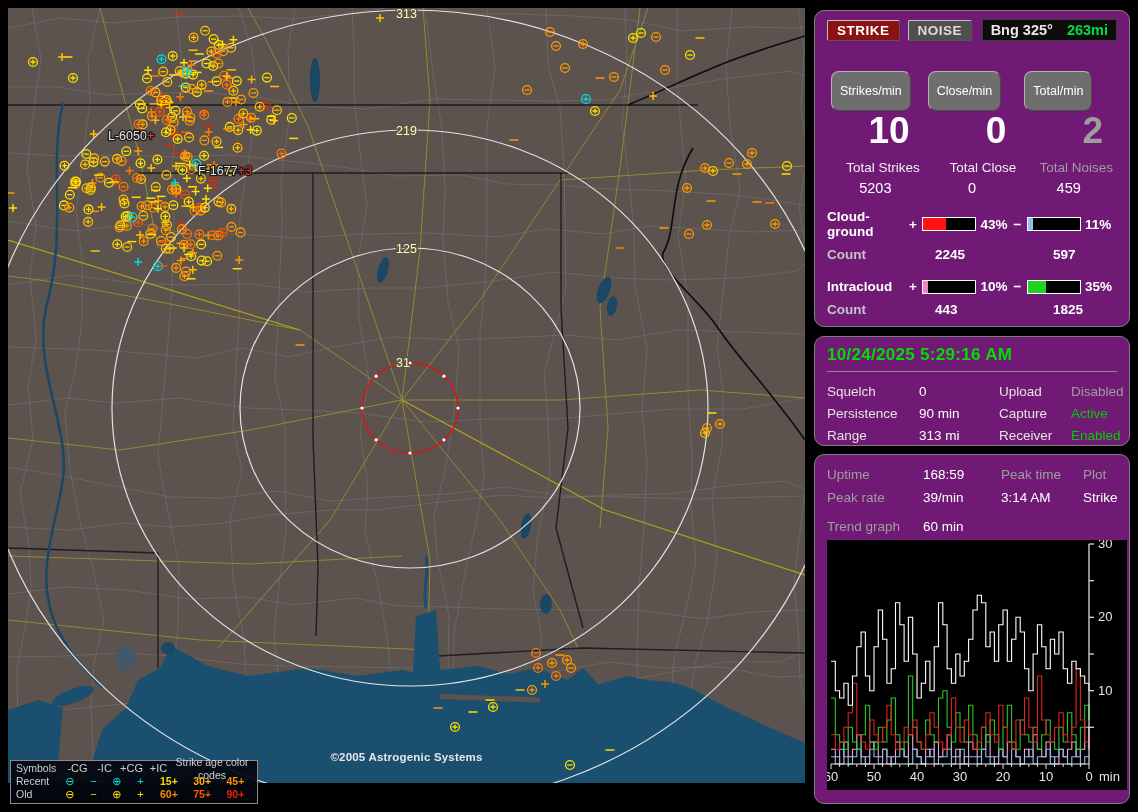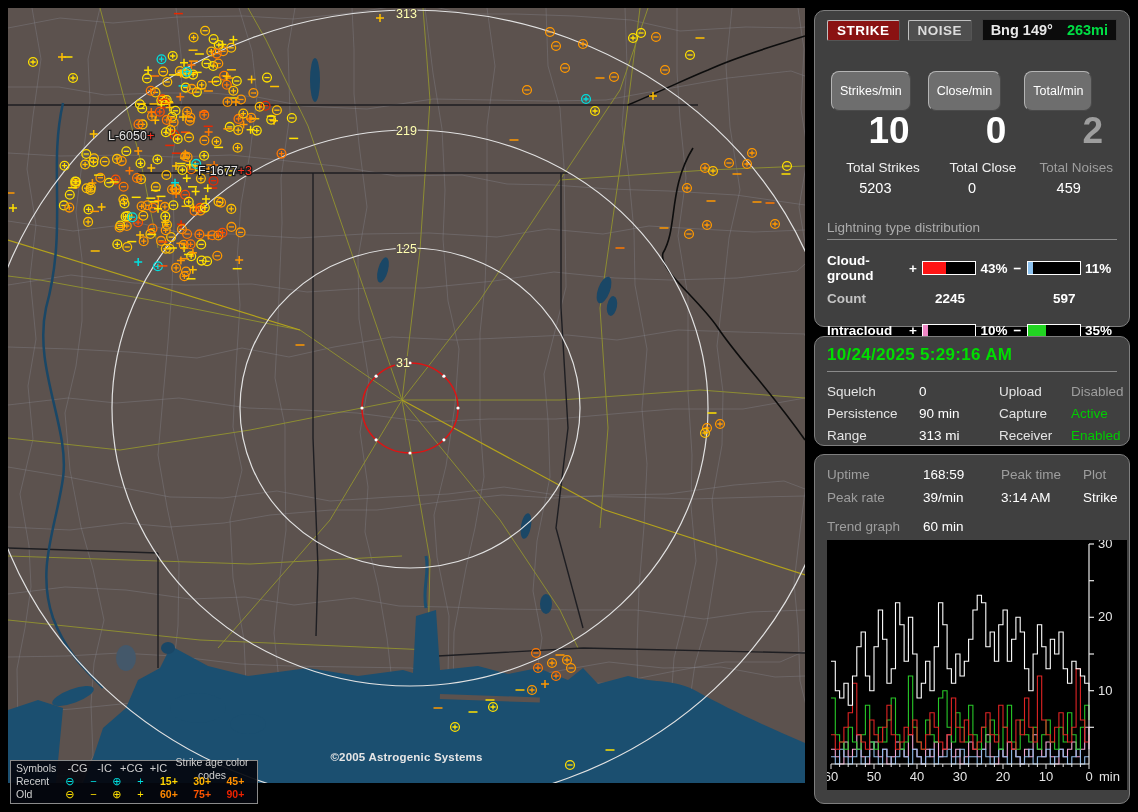--- a/index.html
+++ b/index.html
@@ -13,21 +13,21 @@
   
   #legend{position:absolute;left:10px;top:760px;width:248px;height:44px;z-index:6;
           background:rgba(4,6,14,.92);border:1px solid #8a8a8a;font-size:10.5px;color:#cfcfcf;
           padding:1px 5px;box-sizing:border-box;}
   .lg-row{display:flex;align-items:center;height:13px;line-height:13px;}
   .lg-c0{width:48px;}
   .lg-sym{width:27px;text-align:center;font-size:11px;}
   .lg-age{width:38px;text-align:center;font-weight:bold;}
   .lg-agehdr{flex:1;text-align:center;}
   
-  .panel{position:absolute;left:814px;width:316px;background:#404040;border:1px solid #7e7e7e;
+  .panel{position:absolute;left:814px;width:316px;background:#701a75;border:1px solid #7e7e7e;
          border-radius:10px;box-sizing:border-box;padding:8px 12px;}
   #p1{top:10px;height:317px;}
   #p2{top:336px;height:110px;}
   #p3{top:454px;height:350px;}
   .hdr-row{display:flex;align-items:center;}
   .btn{font-weight:bold;font-size:13.5px;padding:2px 9px;border-radius:2px;cursor:default;
        border:1px solid;border-color:#c0c0c0 #555 #555 #c0c0c0;letter-spacing:.5px;}
   .btn-strike{background:#8a1212;color:#fff;margin-right:8px;}
   .btn-noise{background:#4f4f4f;color:#dcdcdc;}
   .bng{margin-left:auto;background:#0c0c0c;border:1px solid #3c3c3c;padding:2px 8px;
@@ -1117,21 +1117,21 @@
     <span class="lg-age" style="color: rgb(255, 85, 0);">75+</span>
     <span class="lg-age" style="color: rgb(238, 34, 0);">90+</span>
   </div>
 </div>
 
 <div class="panel" id="p1">
   <div class="hdr-row">
     <span class="btn btn-strike">STRIKE</span>
     <span class="btn btn-noise">NOISE</span>
     <span class="bng">
-      <span>Bng 149°</span>
+      <span>Bng 325°</span>
       <span class="mi" style="color: rgb(0, 221, 68);">263mi</span>
     </span>
   </div>
   <div class="rates">
     <div class="rate-col">
       <span class="chip">Strikes/min</span>
       <div class="bignum" style="color: rgb(255, 255, 255);">10</div>
       <div class="tot-lbl" style="color: rgb(240, 240, 240);">Total Strikes</div>
       <div class="tot-val">5203</div>
     </div>
@@ -1142,21 +1142,20 @@
       <div class="tot-val">0</div>
     </div>
     <div class="rate-col">
       <span class="chip">Total/min</span>
       <div class="bignum" style="color: rgb(158, 158, 158);">2</div>
       <div class="tot-lbl" style="color: rgb(158, 158, 158);">Total Noises</div>
       <div class="tot-val">459</div>
     </div>
   </div>
 
-  <div class="dist-title">Lightning type distribution</div>
 
   <div class="dist-row">
     <span class="dist-label">Cloud-ground</span>
     <span class="sign">+</span>
     <span class="bar">
         <div style="width: 43%; background: rgb(255, 20, 20);"></div>
       </span>
     <span class="pct">43%</span>
     <span class="sign">−</span>
     <span class="bar">

